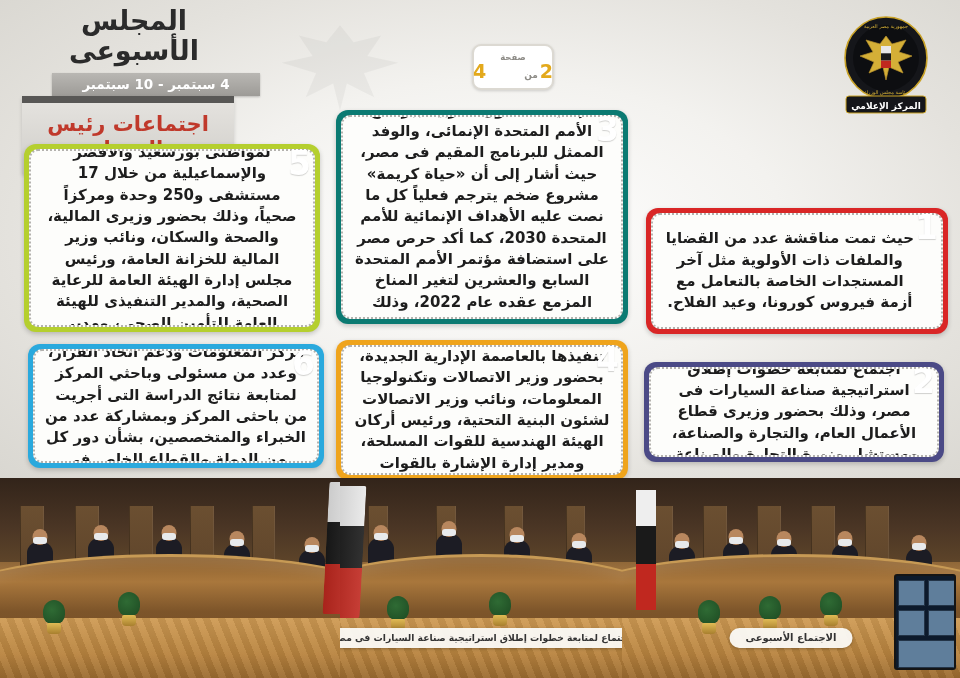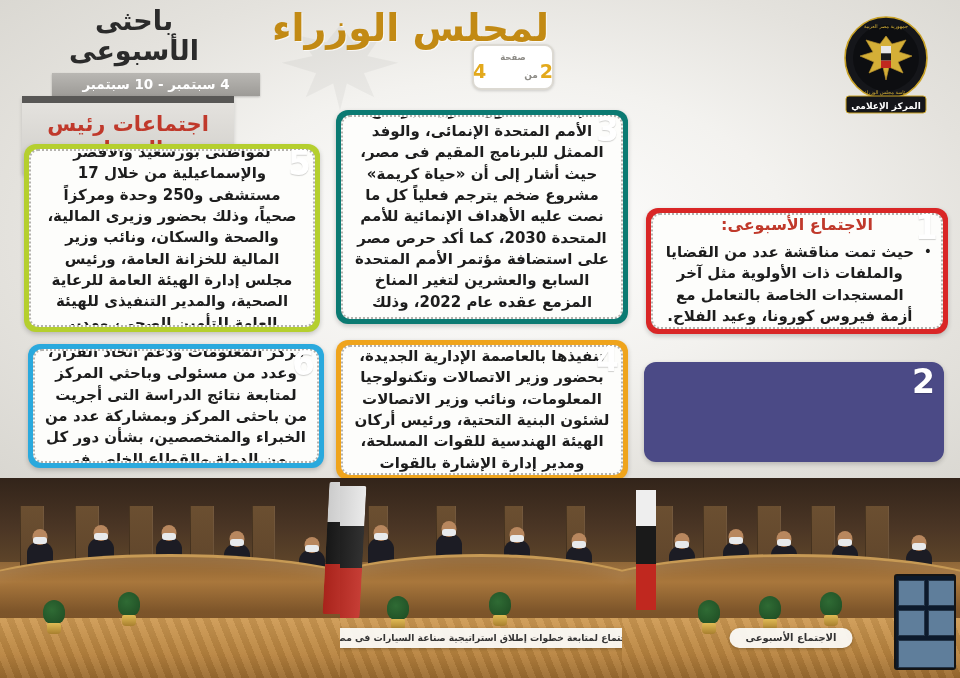--- a/index.html
+++ b/index.html
@@ -374,54 +374,55 @@
       </g>
 
       <text x="56" y="20" font-size="5" fill="#d4af37" text-anchor="middle" font-family="DejaVu Sans, sans-serif">جمهورية مصر العربية</text>
       <text x="56" y="86" font-size="5" fill="#d4af37" text-anchor="middle" font-family="DejaVu Sans, sans-serif">رئاسة مجلس الوزراء</text>
 
       <rect x="16" y="88" width="80" height="17" rx="3" fill="#15161a" stroke="#c9a227" stroke-width="1"></rect>
       <text x="56" y="101" font-size="9" fill="#ffffff" text-anchor="middle" font-weight="bold" font-family="DejaVu Sans, sans-serif">المركز الإعلامي</text>
     </svg>
 
     <div class="title-block">
-      <div class="title-main">باحثى</div>
+      <div class="title-main">المجلس</div>
       <div class="title-main">الأسبوعى</div>
       <div class="date-bar">4 سبتمبر - 10 سبتمبر</div>
     </div>
 
-    <div class="center-title">لمجلس الوزراء</div>
 
     <div class="page-badge">
       <div class="pb-word">صفحة</div>
       <div class="pb-nums">
         <span>2</span>
         <span class="pb-of">من</span>
         <span>4</span>
       </div>
     </div>
   </div>
 
   <div class="section-title">
     <div class="st-text">اجتماعات رئيس الوزراء</div>
   </div>
 
   <div class="card" id="card1" style="background: rgb(217, 38, 38);">
     <div class="card-num">1</div>
     <div class="card-inner">
-      <div class="card-heading">الاجتماع الأسبوعى:</div>
       <div class="bullet-row">
         <span class="bullet-dot">•</span>
         <span class="card-body">حيث تمت مناقشة عدد من القضايا والملفات ذات الأولوية مثل آخر المستجدات الخاصة بالتعامل مع أزمة فيروس كورونا، وعيد الفلاح.</span>
       </div>
     </div>
   </div>
 
   <div class="card" id="card2" style="background: rgb(75, 74, 134);">
     <div class="card-num">2</div>
+    <div class="card-inner">
+      <div class="card-body">اجتماع لمتابعة خطوات إطلاق استراتيجية صناعة السيارات فى مصر، وذلك بحضور وزيرى قطاع الأعمال العام، والتجارة والصناعة، ومستشار وزيرة التجارة والصناعة.</div>
+    </div>
   </div>
 
   <div class="card" id="card3" style="background: rgb(11, 122, 114);">
     <div class="card-num">3</div>
     <div class="card-inner">
       <div class="card-body">اجتماع مع الأمين العام المساعد للأمم المتحدة، ومديرة المكتب الإقليمى للدول العربية ببرنامج الأمم المتحدة الإنمائى، والوفد الممثل للبرنامج المقيم فى مصر، حيث أشار إلى أن «حياة كريمة» مشروع ضخم يترجم فعلياً كل ما نصت عليه الأهداف الإنمائية للأمم المتحدة 2030، كما أكد حرص مصر على استضافة مؤتمر الأمم المتحدة السابع والعشرين لتغير المناخ المزمع عقده عام 2022، وذلك بحضور وزيرتى التخطيط والتنمية الاقتصادية، والبيئة، ورئيس المجلس القومى للمرأة.</div>
     </div>
   </div>
 
   <div class="card" id="card4" style="background: rgb(239, 164, 28);">

